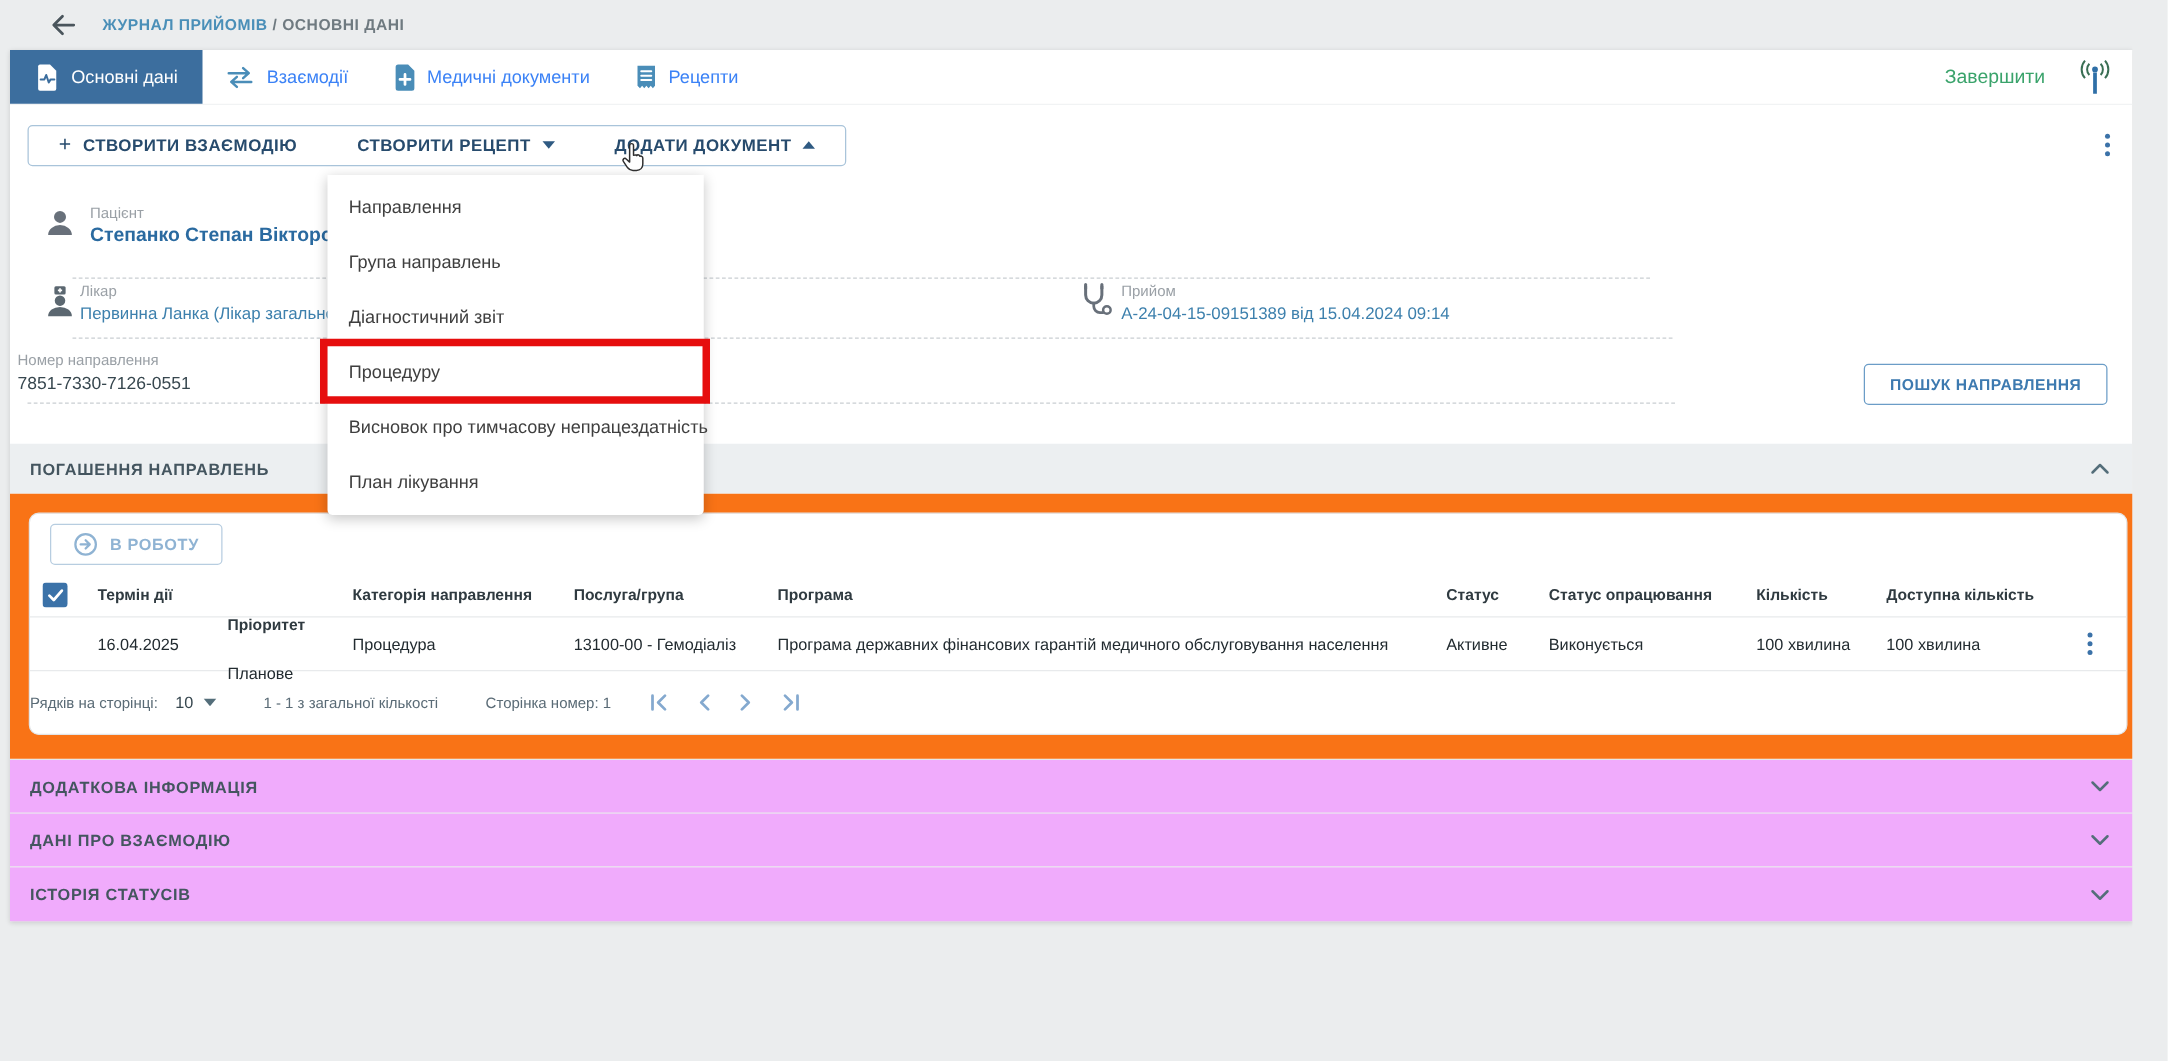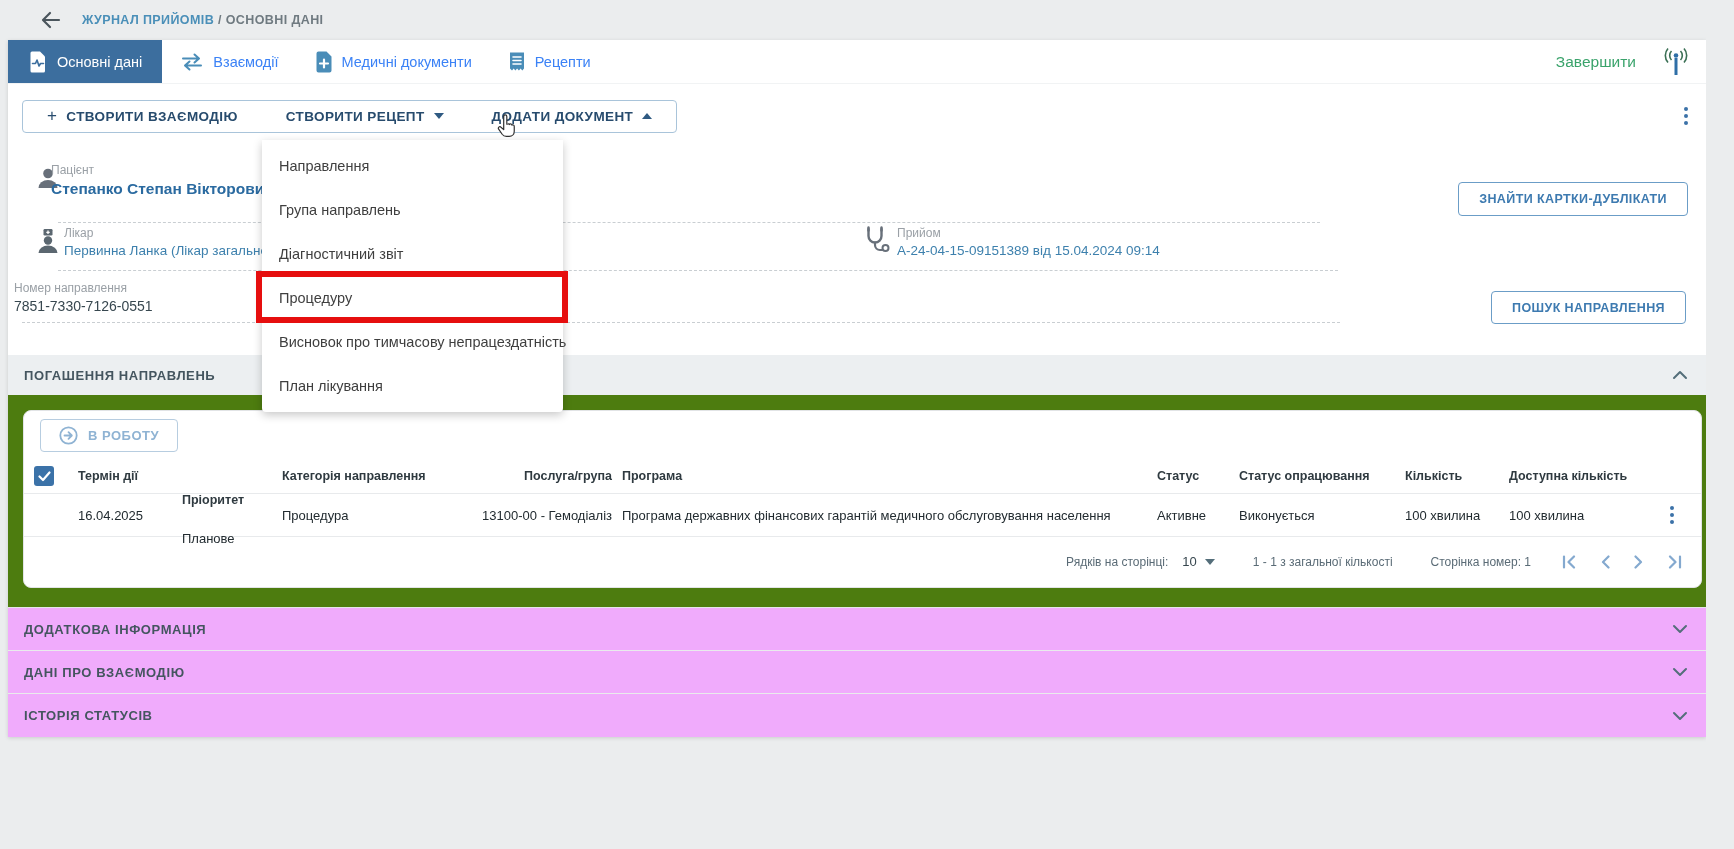--- a/index.html
+++ b/index.html
@@ -57,41 +57,41 @@
   .outline-btn { position:absolute; border:1px solid #6b9dc7; border-radius:4px; background:#fff;
     color:#3d7ab0; font-size:12.5px; letter-spacing:.4px; font-weight:600;
     display:flex; align-items:center; justify-content:center; cursor:pointer; }
 
   
   .section-band { height:40px; background:#eceff1; display:flex; align-items:center;
     justify-content:space-between; padding:0 18px 0 16px; cursor:pointer; }
   .section-title { font-size:13px; font-weight:600; letter-spacing:.6px; color:#44555f; }
 
   
-  .table-panel { height:212px; background:#4d7c0f; position:relative; }
+  .table-panel { height:212px; background:#f97316; position:relative; }
   .table-card { position:absolute; left:15px; right:4px; top:15px; height:178px;
     border:1px solid #e2e4e6; border-radius:8px; background:#fff; overflow:hidden; }
   .towork-row { height:48px; display:flex; align-items:center; padding-left:16px; }
   .towork-btn { height:33px; border:1px solid #b7cde0; border-radius:4px; background:#fff;
     display:flex; align-items:center; gap:10px; padding:0 18px; cursor:pointer;
     color:#8fb3d3; font-size:13px; font-weight:600; letter-spacing:.5px; }
   .t-row { display:flex; align-items:center; padding-left:10px; padding-right:6px; }
   .t-head { height:34px; font-size:12.5px; font-weight:600; color:#2f3a40; }
   .t-data { height:44px; border-top:1px solid #e8eaec; border-bottom:1px solid #e8eaec;
     font-size:13px; color:#222b30; }
   .cell { white-space:nowrap; overflow:hidden; padding-right:10px; }
   .c-check { width:44px; display:flex; align-items:center; }
-  .c-term{width:104px;} .c-pri{width:100px;margin-top:47px;} .c-cat{width:177px;} .c-serv{width:163px;text-align:right;}
+  .c-term{width:104px;} .c-pri{width:100px;margin-top:47px;} .c-cat{width:177px;} .c-serv{width:163px;}
   .c-prog{flex:1; min-width:0;} .c-stat{width:82px;} .c-proc{width:166px;}
   .c-qty{width:104px;} .c-avail{width:150px;} .c-kebab{width:36px; display:flex; justify-content:center;}
   .checkbox { width:20px; height:20px; border-radius:3px; background:#3b72a8;
     display:flex; align-items:center; justify-content:center; cursor:pointer; }
   .row-kebab { display:flex; flex-direction:column; gap:3px; padding:5px; cursor:pointer; }
   .row-kebab i { width:4px; height:4px; border-radius:50%; background:#3b72a8; }
-  .pagination { height:49px; display:flex; align-items:center; justify-content:flex-end;
+  .pagination { height:49px; display:flex; align-items:center; justify-content:flex-start;
     padding-right:18px; font-size:12px; color:#5a6b76; }
   .pg-gap { width:38px; }
   .pg-val { font-size:13px; color:#37474f; margin:0 8px 0 14px; }
   .pg-caret { width:0;height:0;border-left:5px solid transparent;border-right:5px solid transparent;
     border-top:6px solid #546e7a; cursor:pointer; }
   .pg-icons { display:flex; align-items:center; gap:22px; margin-left:30px; }
   .pg-icons svg { cursor:pointer; }
 
   
   .collapse-panel { border-top:1px solid #e4e6e8; }
@@ -197,26 +197,25 @@
     </div>
 
     <div class="info-area">
 
       <span class="abs" style="left:28px; top:18px;">
         <svg width="24" height="26" viewBox="0 0 24 26">
           <circle cx="12" cy="7.5" r="4.8" fill="#68707a"></circle>
           <path d="M2.5 22 a9.5 8 0 0 1 19 0 Z" fill="#68707a"></path>
         </svg>
       </span>
-      <div class="abs" style="left:43px; top:15px;">
+      <div class="abs" style="left:64px; top:15px;">
         <div class="f-label">Пацієнт</div>
         <div class="p-name">Степанко Степан Вікторович</div>
       </div>
       <div class="dashed" style="left:50px; top:74px; width:1262px;"></div>
-      <button class="outline-btn" style="right:18px; top:34px; height:34px; padding:0 20px;">ЗНАЙТИ КАРТКИ-ДУБЛІКАТИ</button>
 
       <span class="abs" style="left:28px; top:80px;">
         <svg width="24" height="27" viewBox="0 0 24 27">
           <rect x="7.5" y="1" width="9" height="6.5" rx="1.2" fill="#5b6770"></rect>
           <path d="M12 2.6 v3.4 M10.3 4.3 h3.4" stroke="#ffffff" stroke-width="1.3"></path>
           <circle cx="12" cy="12.5" r="4.2" fill="#5b6770"></circle>
           <path d="M2.5 25 a9.5 7.5 0 0 1 19 0 Z" fill="#5b6770"></path>
         </svg>
       </span>
       <div class="abs" style="left:56px; top:78px;">

